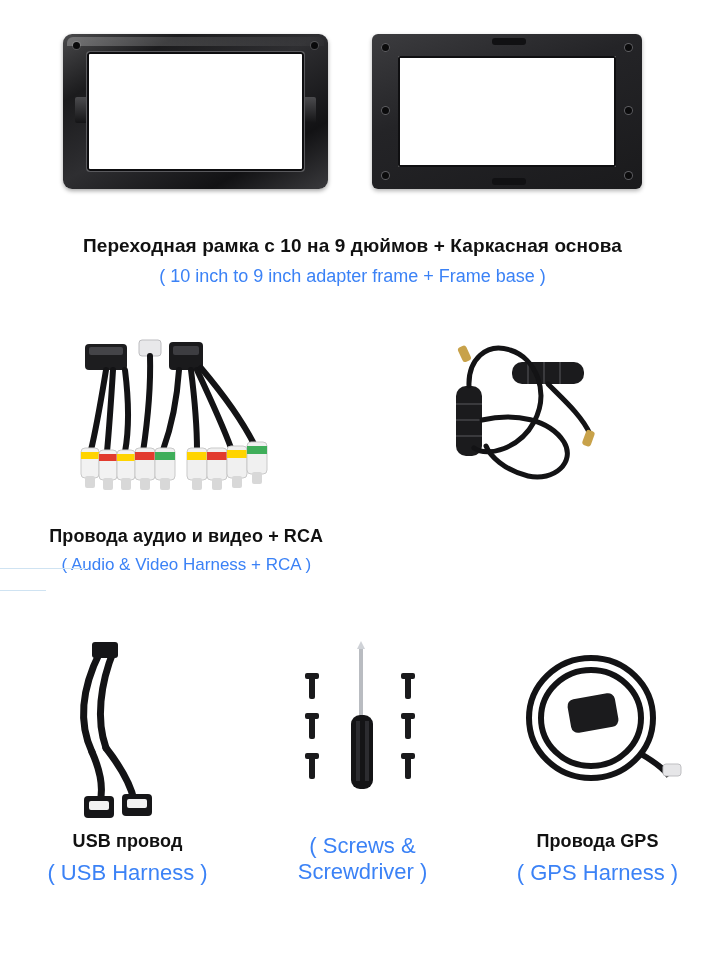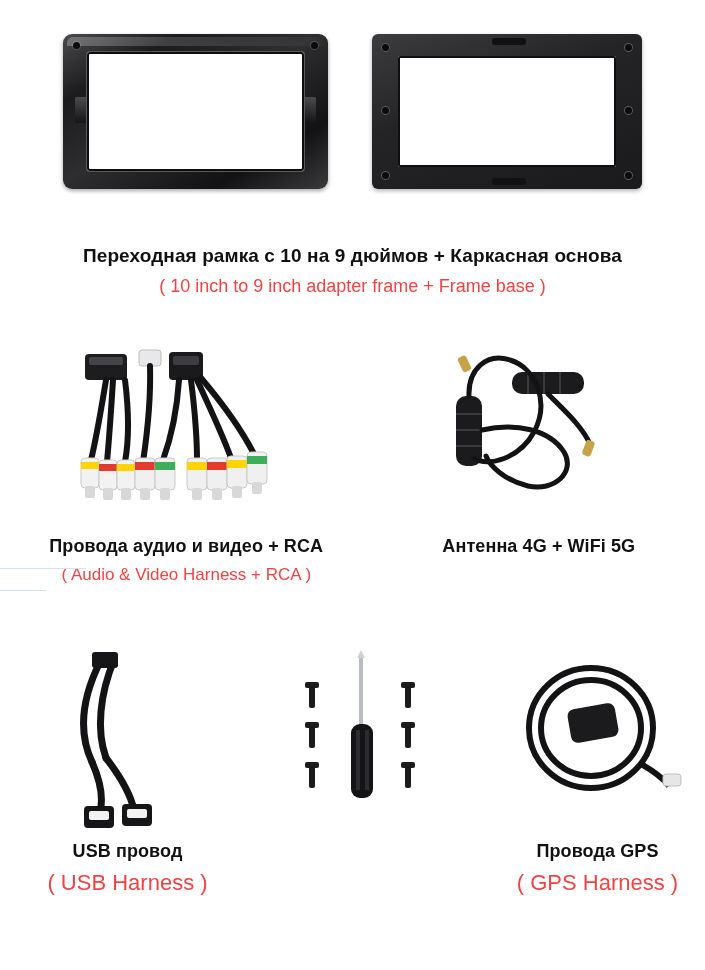--- a/index.html
+++ b/index.html
@@ -29,21 +29,21 @@
   .caption-main {
     text-align: center;
     font-weight: bold;
     font-size: 19px;
     letter-spacing: 0.1px;
     color: #111111;
   }
   .caption-sub {
     text-align: center;
     font-size: 18px;
-    color: #ef4444;
+    color: #3b82f6;
     margin-top: 9px;
   }
 
   
   .sec1 {
     padding-top: 26px;
   }
   .frames-row {
     display: flex;
     justify-content: center;
@@ -126,21 +126,21 @@
     position: absolute;
     left: 120px; top: 4px; width: 34px; height: 7px;
     background: #111113; border-radius: 3px;
   }
   .frame-right .notchB {
     position: absolute;
     left: 120px; bottom: 4px; width: 34px; height: 7px;
     background: #111113; border-radius: 3px;
   }
 
-  .sec1 .caption-main { margin-top: 49px; }
+  .sec1 .caption-main { margin-top: 39px; }
 
   
   .sec2 {
     margin-top: 40px;
     display: flex;
   }
   .col {
     flex: 1 1 0;
     display: flex;
     flex-direction: column;
@@ -153,20 +153,21 @@
     align-items: center;
     justify-content: center;
   }
   .sec2 .caption-main { margin-top: 14px; font-size: 18px;}
   .sec2 .caption-sub  { margin-top: 8px; font-size: 17px;}
 
   
   .sec3 {
     margin-top: 58px;
     display: flex;
+    align-items: center;
   }
   .sec3 .art { height: 190px; }
   .sec3 .caption-main { margin-top: 8px; font-size: 18px;}
   .sec3 .caption-sub  { margin-top: 8px; font-size: 22px;}
 
   .thin-line {
     position: absolute;
     left: 0; width: 86px; height: 1px;
     background: #cfe3f2;
   }
@@ -289,21 +290,20 @@
           <g stroke="#131315" fill="none" stroke-width="5" stroke-linecap="round">
             <path d="M45 56 C 44 30, 62 12, 86 20 C 112 28, 126 62, 110 92 C 96 118, 64 128, 50 118"></path>
             <path d="M58 90 C 92 82, 126 90, 140 112 C 152 132, 130 152, 104 146 C 80 140, 66 126, 62 116"></path>
             <path d="M124 54 C 140 70, 158 86, 166 104"></path>
           </g>
 
           <rect x="36" y="16" width="9" height="16" rx="3" fill="#c8a24a" transform="rotate(-25 40 24)"></rect>
           <rect x="160" y="100" width="9" height="16" rx="3" fill="#c8a24a" transform="rotate(20 164 108)"></rect>
         </svg>
       </div>
-      <div class="caption-main">Антенна 4G + WiFi 5G</div>
     </div>
   </div>
 
   <div class="section sec3">
 
     <div class="col">
       <div class="art">
         <svg width="160" height="185" viewBox="0 0 160 185">
           <g stroke="#131315" fill="none" stroke-width="7" stroke-linecap="round">
             <path d="M52 16 C 34 52, 30 86, 44 116"></path>
@@ -346,20 +346,21 @@
           <g fill="#1a1a1c">
             <rect x="132" y="40" width="6" height="22" rx="2"></rect>
             <rect x="128" y="36" width="14" height="6" rx="2"></rect>
             <rect x="132" y="80" width="6" height="22" rx="2"></rect>
             <rect x="128" y="76" width="14" height="6" rx="2"></rect>
             <rect x="132" y="120" width="6" height="22" rx="2"></rect>
             <rect x="128" y="116" width="14" height="6" rx="2"></rect>
           </g>
         </svg>
       </div>
+      <div class="caption-sub">( Screws &amp; Screwdriver )</div>
     </div>
 
     <div class="col">
       <div class="art">
         <svg width="190" height="185" viewBox="0 0 190 185">
           <g stroke="#131315" fill="none" stroke-width="6">
             <ellipse cx="88" cy="82" rx="62" ry="60"></ellipse>
             <ellipse cx="88" cy="82" rx="50" ry="48"></ellipse>
             <path d="M138 118 C 152 126, 160 132, 166 140"></path>
           </g>

